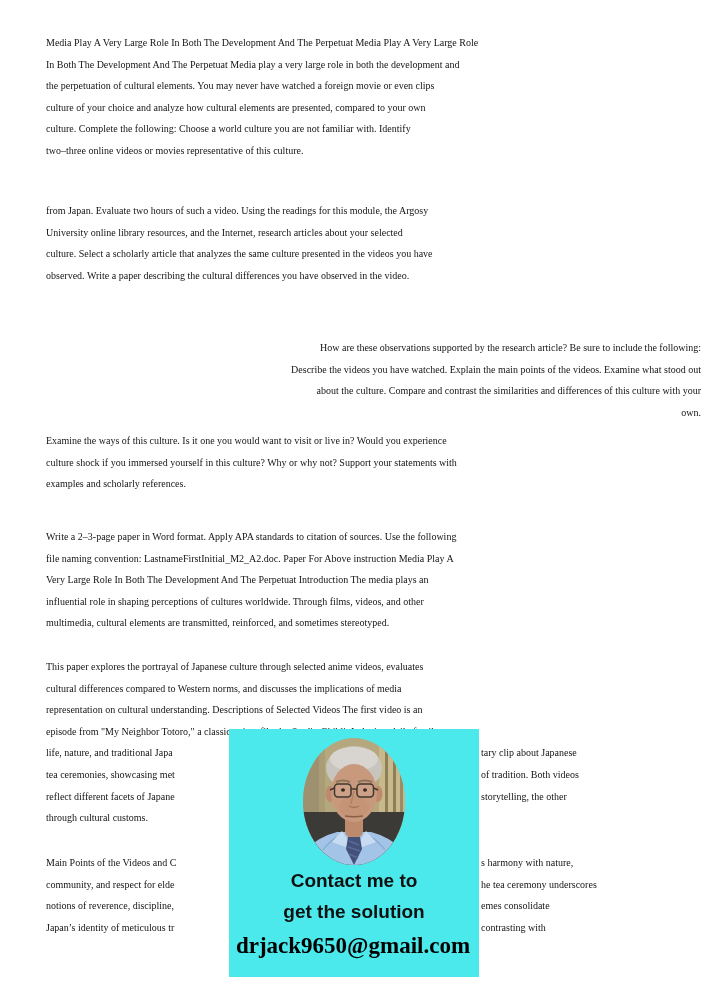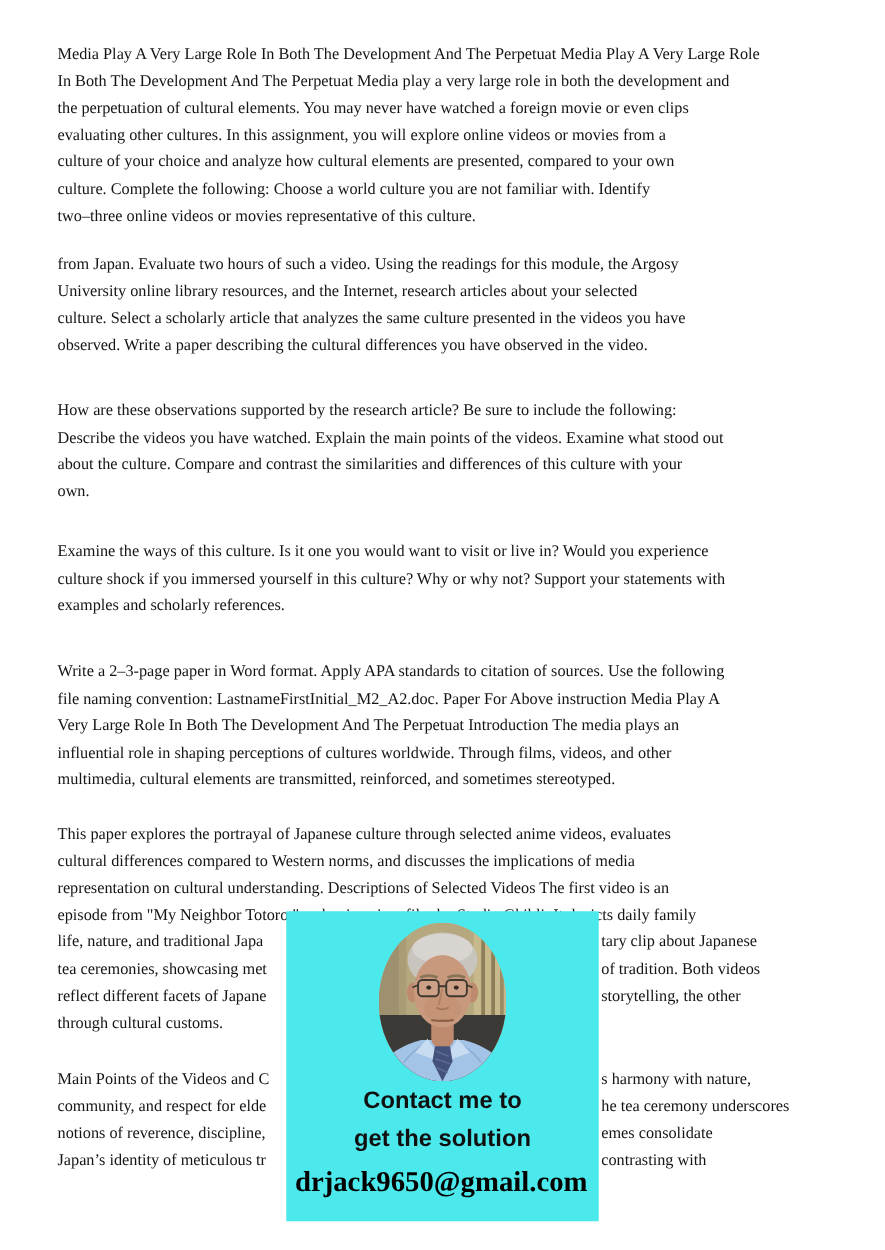--- a/index.html
+++ b/index.html
@@ -8,21 +8,21 @@
     background: #ffffff;
     position: relative;
     overflow: hidden;
     font-family: "Liberation Serif", serif;
   }
   .doc-body { position: absolute; left: 0; top: 0; width: 708px; height: 1000px; }
   .paragraph {
     position: absolute;
     left: 46px;
     width: 655px;
-    font-size: 13px;
+    font-size: 10px;
     line-height: 21.6px;
     color: #141414;
   }
   .line { white-space: nowrap; height: 21.6px; position: relative; }
   .frag-right { position: absolute; left: 435px; top: 0; white-space: nowrap; }
 
   .overlay-card {
     position: absolute;
     left: 229px; top: 729px;
     width: 250px; height: 248px;
@@ -60,32 +60,31 @@
 </head>
 <body>
 
 <div class="doc-body">
 
   <div id="doc-paragraphs">
       <div class="paragraph" style="top: 32px; color: rgb(20, 20, 20);">
         <div class="line">Media Play A Very Large Role In Both The Development And The Perpetuat Media Play A Very Large Role</div>
         <div class="line">In Both The Development And The Perpetuat Media play a very large role in both the development and</div>
         <div class="line">the perpetuation of cultural elements. You may never have watched a foreign movie or even clips</div>
-        <div class="line">evaluating other cultures. In this assignment, you will explore online videos or movies from a</div>
         <div class="line">culture of your choice and analyze how cultural elements are presented, compared to your own</div>
         <div class="line">culture. Complete the following: Choose a world culture you are not familiar with. Identify</div>
         <div class="line">two–three online videos or movies representative of this culture.</div>
       </div>
       <div class="paragraph" style="top: 200px; color: rgb(20, 20, 20);">
         <div class="line">from Japan. Evaluate two hours of such a video. Using the readings for this module, the Argosy</div>
         <div class="line">University online library resources, and the Internet, research articles about your selected</div>
         <div class="line">culture. Select a scholarly article that analyzes the same culture presented in the videos you have</div>
         <div class="line">observed. Write a paper describing the cultural differences you have observed in the video.</div>
       </div>
-      <div class="paragraph" style="top: 317px; color: rgb(20, 20, 20);">
+      <div class="paragraph" style="top: 337px; color: rgb(20, 20, 20); text-align: right;">
         <div class="line">How are these observations supported by the research article? Be sure to include the following:</div>
         <div class="line">Describe the videos you have watched. Explain the main points of the videos. Examine what stood out</div>
         <div class="line">about the culture. Compare and contrast the similarities and differences of this culture with your</div>
         <div class="line">own.</div>
       </div>
       <div class="paragraph" style="top: 430px; color: rgb(20, 20, 20);">
         <div class="line">Examine the ways of this culture. Is it one you would want to visit or live in? Would you experience</div>
         <div class="line">culture shock if you immersed yourself in this culture? Why or why not? Support your statements with</div>
         <div class="line">examples and scholarly references.</div>
       </div>

